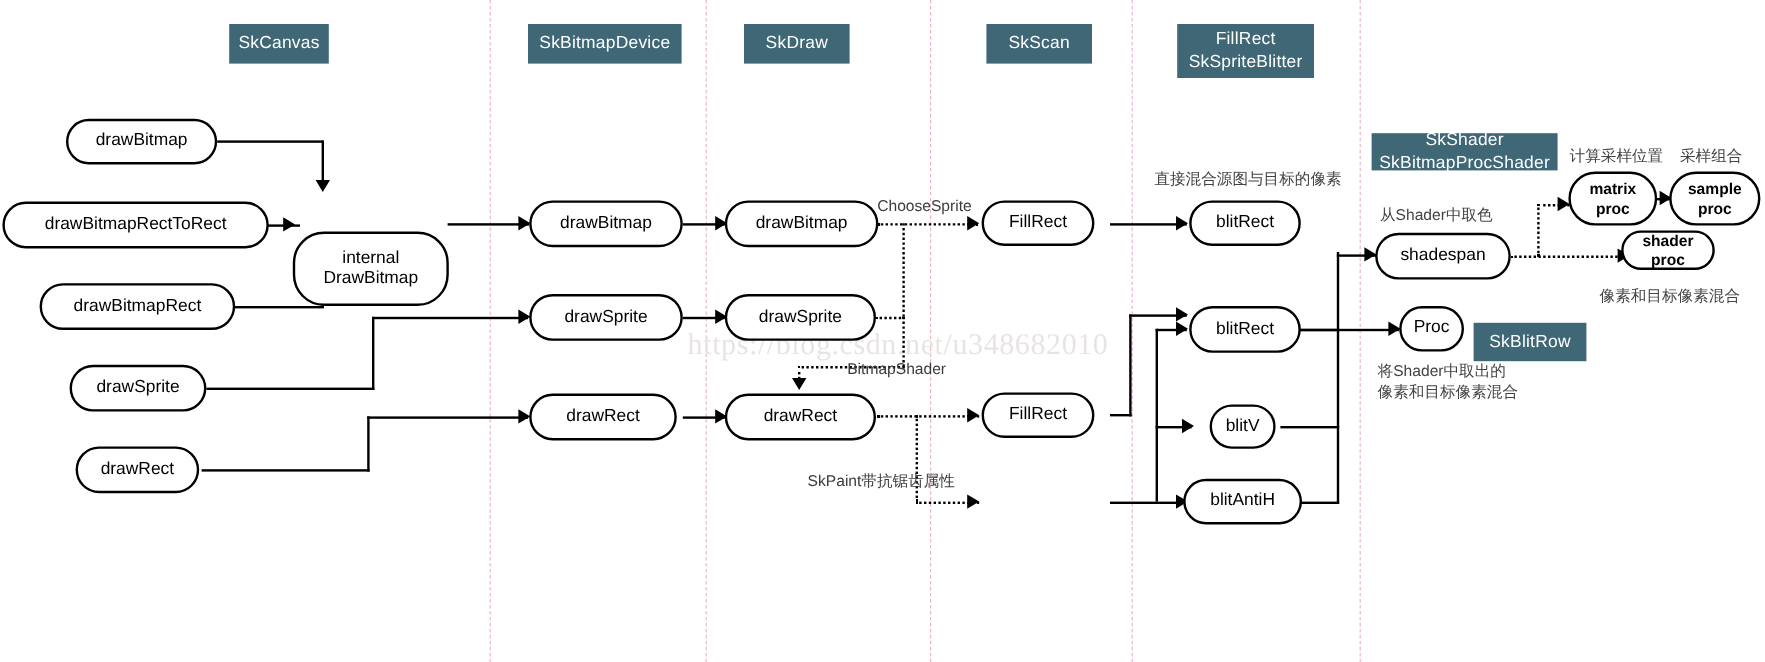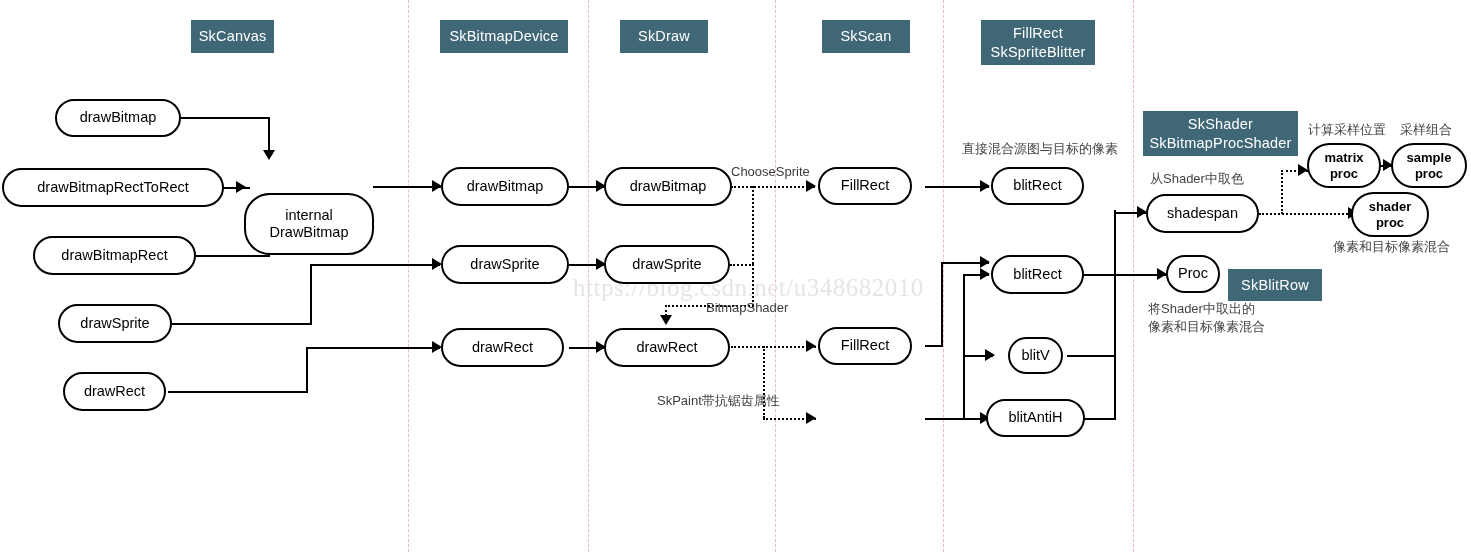--- a/index.html
+++ b/index.html
@@ -94,21 +94,21 @@
   <div class="lane-div" style="left:1133px;"></div>
 
   <div class="wm" style="left:573px;top:274px;font-family:Liberation Serif, serif;">https://blog.csdn.net/u348682010</div>
 
   <div class="hdr" style="left:191px;top:8px;width:83px;height:33px;">SkCanvas</div>
   <div class="hdr" style="left:440px;top:8px;width:128px;height:33px;">SkBitmapDevice</div>
   <div class="hdr" style="left:620px;top:8px;width:88px;height:33px;">SkDraw</div>
   <div class="hdr" style="left:822px;top:8px;width:88px;height:33px;">SkScan</div>
   <div class="hdr" style="left:981px;top:8px;width:114px;height:45px;">FillRect
 SkSpriteBlitter</div>
-  <div class="hdr" style="left:1143px;top:99px;width:155px;height:45px;">SkShader
+  <div class="hdr" style="left:1143px;top:99px;width:155px;height:31px;">SkShader
 SkBitmapProcShader</div>
   <div class="hdr" style="left:1228px;top:257px;width:94px;height:32px;">SkBlitRow</div>
 
   <div class="hline" style="left:181px;top:117px;width:88px;"></div>
   <div class="vline" style="left:268px;top:117px;height:37px;"></div>
   <div class="arr d" style="left:263px;top:150px;"></div>
 
   <div class="hline" style="left:222px;top:187px;width:28px;"></div>
   <div class="arr r" style="left:236px;top:181px;"></div>
 
@@ -216,26 +216,26 @@
   <div class="node" style="left:991px;top:255px;width:93px;height:39px;">blitRect</div>
   <div class="node" style="left:1008px;top:337px;width:55px;height:37px;">blitV</div>
   <div class="node" style="left:986px;top:399px;width:99px;height:38px;">blitAntiH</div>
 
   <div class="node" style="left:1146px;top:194px;width:113px;height:39px;">shadespan</div>
   <div class="node" style="left:1166px;top:255px;width:54px;height:38px;">Proc</div>
   <div class="node sm" style="left:1307px;top:143px;width:74px;height:45px;">matrix
 proc</div>
   <div class="node sm" style="left:1391px;top:143px;width:76px;height:45px;">sample
 proc</div>
-  <div class="node sm" style="left:1351px;top:192px;width:78px;height:45px;">shader
+  <div class="node sm" style="left:1351px;top:192px;width:78px;height:33px;">shader
 proc</div>
 
   <div class="lbl" style="left:731px;top:163px;">ChooseSprite</div>
   <div class="lbl" style="left:706px;top:299px;">BitmapShader</div>
-  <div class="lbl" style="left:657px;top:392px;">SkPaint带抗锯齿属性</div>
+  <div class="lbl" style="left:673px;top:392px;">SkPaint带抗锯齿属性</div>
 
   <div class="lbl cn" style="left:962px;top:140px;">直接混合源图与目标的像素</div>
   <div class="lbl cn" style="left:1150px;top:170px;">从Shader中取色</div>
   <div class="lbl cn" style="left:1308px;top:121px;">计算采样位置</div>
   <div class="lbl cn" style="left:1400px;top:121px;">采样组合</div>
   <div class="lbl cn" style="left:1333px;top:238px;">像素和目标像素混合</div>
   <div class="lbl cn" style="left:1148px;top:300px;">将Shader中取出的
 像素和目标像素混合</div>
 
 </div>

